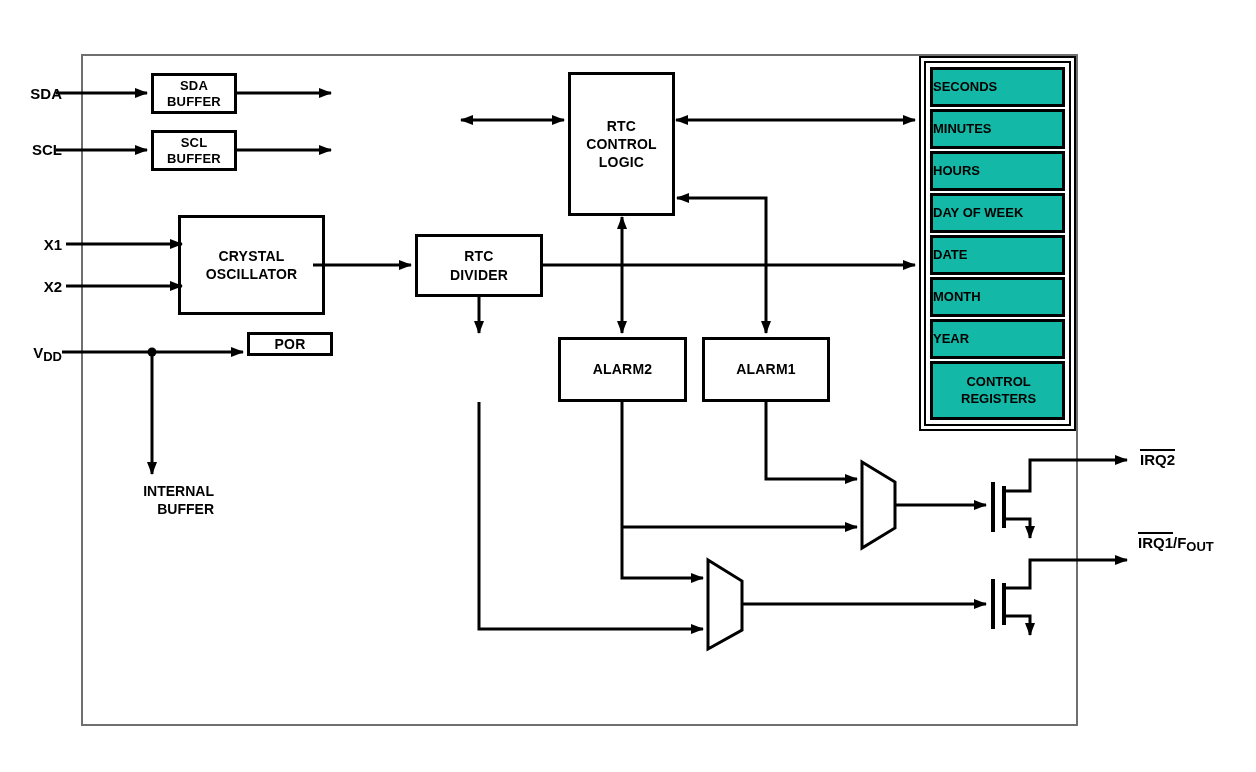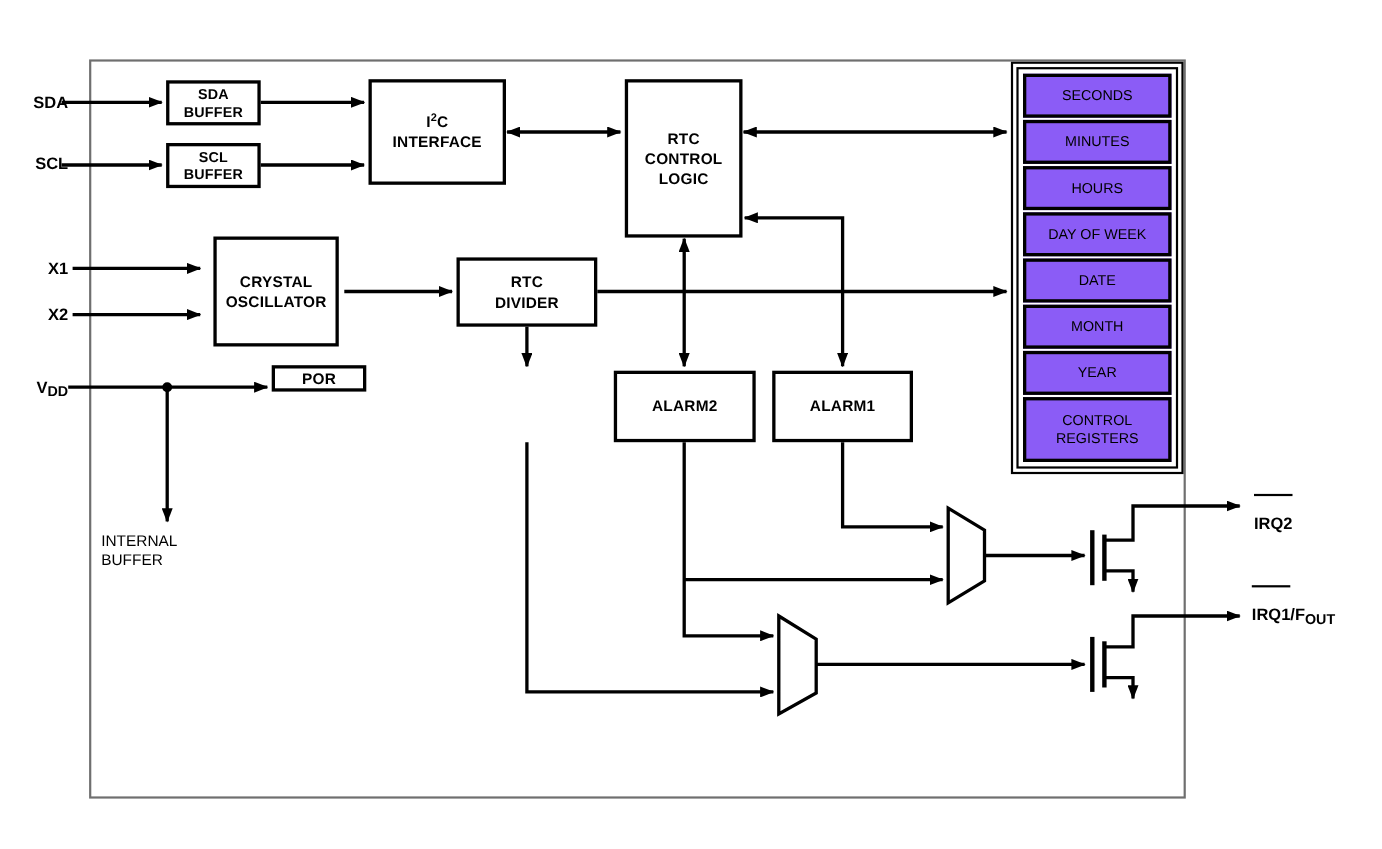--- a/index.html
+++ b/index.html
@@ -8,29 +8,29 @@
   .boundary{position:absolute;left:81px;top:54px;width:997px;height:672px;
             border:2px solid #6f6f6f;box-sizing:border-box;background:transparent;}
   .blk{position:absolute;border:3px solid #000;background:#fff;box-sizing:border-box;
        display:flex;flex-direction:column;align-items:center;justify-content:center;
        font-weight:bold;font-size:14px;line-height:1.3;text-align:center;letter-spacing:.2px;}
   .pin{position:absolute;left:6px;width:56px;text-align:right;
        font-weight:bold;font-size:15px;line-height:17px;}
   .pin sub,.out sub{font-size:13px;font-weight:bold;vertical-align:-3px;letter-spacing:0;}
   .blk sup{font-size:10px;font-weight:bold;}
   .out{position:absolute;font-weight:bold;font-size:15px;line-height:17px;white-space:nowrap;}
-  .ovl{display:inline-block;border-top:2px solid #000;padding-top:18px;line-height:1.05;}
-  .freetext{position:absolute;font-weight:normal;font-size:14px;line-height:1.25;text-align:left;}
+  .ovl{display:inline-block;border-top:2px solid #000;padding-top:1px;line-height:1.05;}
+  .freetext{position:absolute;font-weight:bold;font-size:14px;line-height:1.25;text-align:right;}
   .stack-outer{position:absolute;left:919px;top:56px;width:157px;height:375px;
                border:2px solid #000;box-sizing:border-box;padding:3px;background:#fff;}
   .stack-inner{width:100%;height:100%;border:2px solid #000;box-sizing:border-box;
                display:flex;flex-direction:column;gap:2px;padding:4px;}
-  .reg-row{flex:0 0 40px;border:3px solid #000;box-sizing:border-box;background:#8b5cf6;
-           display:flex;align-items:center;justify-content:center;
-           font-weight:normal;font-size:13px;line-height:1.25;text-align:center;}
+  .reg-row{flex:0 0 40px;border:3px solid #000;box-sizing:border-box;background:#14b8a6;
+           display:flex;align-items:center;justify-content:flex-start;
+           font-weight:bold;font-size:13px;line-height:1.25;text-align:center;}
   .reg-row.last{flex:1 1 auto;}
   svg.wires{position:absolute;left:0;top:0;z-index:5;pointer-events:none;}
 </style>
 </head>
 <body>
 
 <div class="canvas">
 
   <div class="boundary"></div>
 
@@ -41,30 +41,26 @@
   <div class="pin" style="top:344px"><span>V</span><sub>DD</sub></div>
 
   <div class="blk" style="left:151px;top:73px;width:86px;height:41px;font-size:13px;line-height:1.2">
     <div>SDA</div>
     <div>BUFFER</div>
   </div>
   <div class="blk" style="left:151px;top:130px;width:86px;height:41px;font-size:13px;line-height:1.2">
     <div>SCL</div>
     <div>BUFFER</div>
   </div>
-  <div class="blk" style="left:335px;top:72px;width:125px;height:96px">
-    <div><span>I</span><sup>2</sup><span>C</span></div>
-    <div>INTERFACE</div>
-  </div>
   <div class="blk" style="left:568px;top:72px;width:107px;height:144px">
     <div>RTC</div>
     <div>CONTROL</div>
     <div>LOGIC</div>
   </div>
-  <div class="blk" style="left:194px;top:215px;width:114px;height:100px">
+  <div class="blk" style="left:178px;top:215px;width:147px;height:100px">
     <div>CRYSTAL</div>
     <div>OSCILLATOR</div>
   </div>
   <div class="blk" style="left:415px;top:234px;width:128px;height:63px">
     <div>RTC</div>
     <div>DIVIDER</div>
   </div>
   <div class="blk" style="left:247px;top:332px;width:86px;height:24px">
     <div>POR</div>
   </div>

